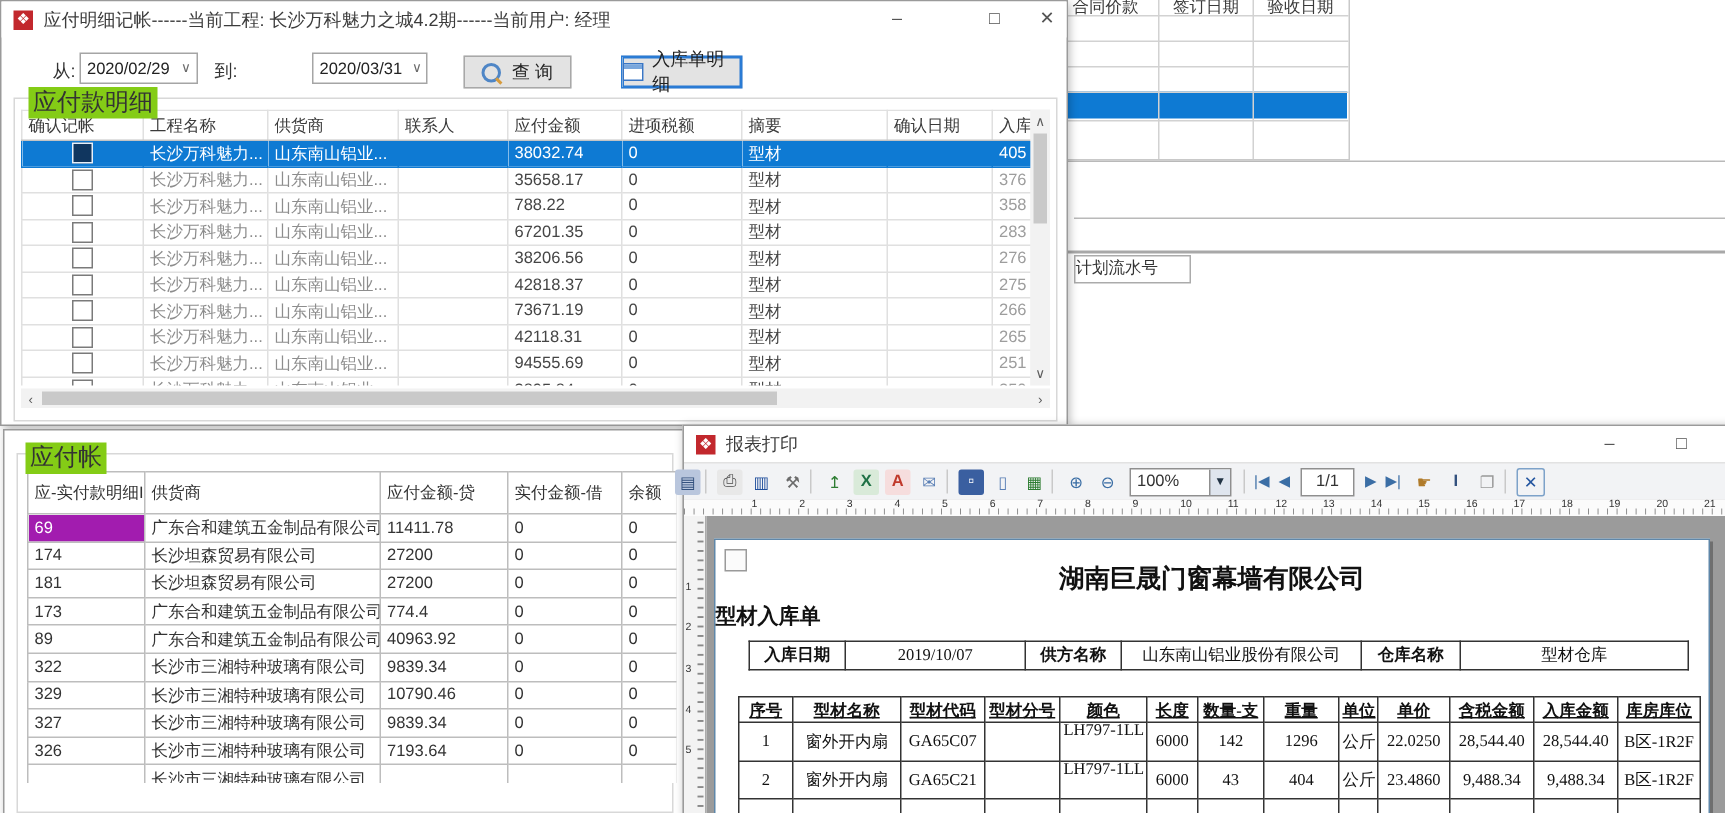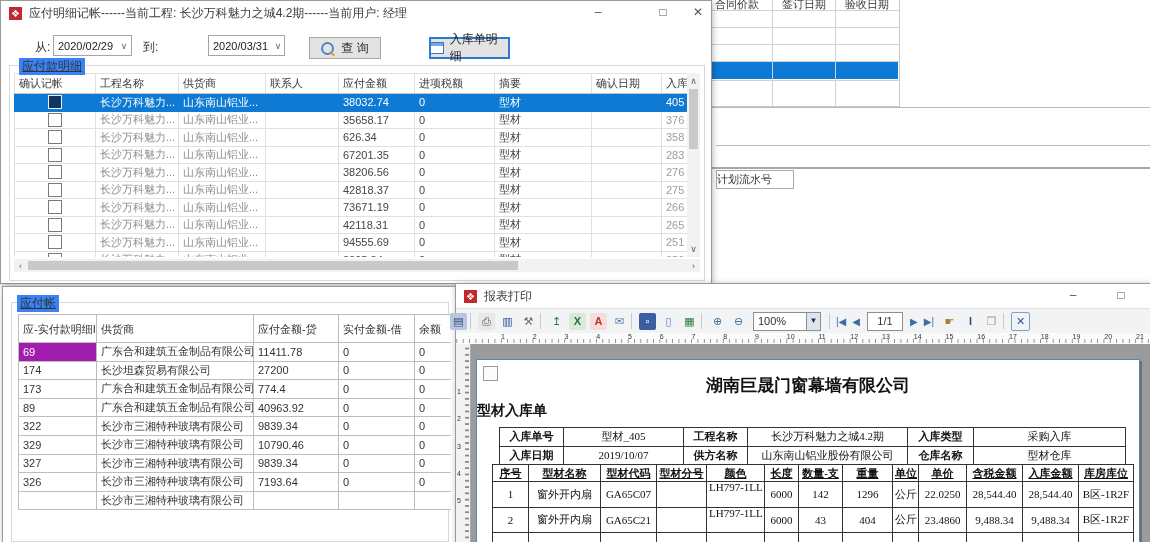--- a/index.html
+++ b/index.html
@@ -20,21 +20,21 @@
   .combo .val{padding:0 4px;font-size:11px;color:#222;flex:1;}
   .combo .arr{width:14px;color:#6a6a6a;font-size:9px;text-align:center;}
   .btn{position:absolute;height:20px;background:#e3e3e3;border:1px solid #a8a8a8;display:flex;
        align-items:center;justify-content:center;font-size:12px;color:#222;}
   .btn.focus{border:1px solid #2a7bd4;box-shadow:inset 0 0 0 1px #2a7bd4;}
   .mag{width:9px;height:9px;border:2px solid #4f86c6;border-radius:50%;position:relative;margin-right:7px;}
   .mag i{position:absolute;width:5px;height:2px;background:#d79b3c;transform:rotate(45deg);left:7px;top:9px;}
   .winico{width:12px;height:10px;border:1px solid #3a76c4;background:#fff;margin-right:6px;position:relative;}
   .winico i{position:absolute;left:0;top:0;right:0;height:3px;background:#7aa7dc;}
 
-  .grouplab{position:absolute;font-size:12px;color:#333;background:#3b82f6;padding:0 3px;z-index:2;text-decoration:underline;}
+  .grouplab{position:absolute;font-size:16px;color:#333;background:#84cc16;padding:0 3px;z-index:2;}
   .groupbox{position:absolute;border:1px solid #d8d8d8;}
 
   
   table.grid{border-collapse:collapse;table-layout:fixed;background:#fff;}
   table.grid td,table.grid th{border:1px solid #e0e0e0;padding:0 4px;font-weight:normal;text-align:left;
         font-size:11px;white-space:nowrap;overflow:hidden;}
   table.grid th{color:#3a3a3a;border-bottom:1px solid #c4c4c4;}
   #t1 tr{height:17.5px;} #t1 thead tr{height:20px;margin-left:28px;}
   #t1 td.dim{color:#8d8d8d;margin-left:27px;} #t1 td.num{color:#454545;} #t1 td.faint{color:#9d9d9d;}
   #t1 tr.sel td{background:#0e7ad3;color:#fff !important;border-color:#0e7ad3;}
@@ -150,21 +150,21 @@
     <div class="combo" style="left:159px;top:34px;width:75px;margin-left:48px;">
       <span class="val">2020/03/31</span>
         <span class="arr">∨</span>
     </div>
     <div class="btn" style="left:308px;top:36px;width:70px;">
       <span class="mag">
           <i></i>
         </span>
       <span>查  询</span>
     </div>
-    <div class="btn focus" style="left:428px;top:36px;width:79px;">
+    <div class="btn focus" style="left:413px;top:36px;width:79px;">
       <span class="winico">
           <i></i>
         </span>
       <span>入库单明细</span>
     </div>
 
     <div class="grouplab" style="left:18px;top:57px;">应付款明细</div>
     <div class="groupbox" style="left:8px;top:64px;width:694px;height:214px;"></div>
 
     <div class="abs" style="left:13px;top:72px;width:673px;height:184px;overflow:hidden;">
@@ -214,21 +214,21 @@
               <td class="num">0</td>
               <td class="num">型材</td>
               <td class="dim"></td>
               <td class="faint">376</td>
             </tr>
             <tr>
               <td class="c-chk"><span class="chk "></span></td>
               <td class="dim">长沙万科魅力...</td>
               <td class="dim">山东南山铝业...</td>
               <td class="dim"></td>
-              <td class="num">626.34</td>
+              <td class="num">788.22</td>
               <td class="num">0</td>
               <td class="num">型材</td>
               <td class="dim"></td>
               <td class="faint">358</td>
             </tr>
             <tr>
               <td class="c-chk"><span class="chk "></span></td>
               <td class="dim">长沙万科魅力...</td>
               <td class="dim">山东南山铝业...</td>
               <td class="dim"></td>
@@ -345,20 +345,27 @@
         <tbody id="t2-body">
             <tr>
               <td class="selcell">69</td>
               <td>广东合和建筑五金制品有限公司</td>
               <td>11411.78</td>
               <td>0</td>
               <td>0</td>
             </tr>
             <tr>
               <td class="">174</td>
+              <td>长沙坦森贸易有限公司</td>
+              <td>27200</td>
+              <td>0</td>
+              <td>0</td>
+            </tr>
+            <tr>
+              <td class="">181</td>
               <td>长沙坦森贸易有限公司</td>
               <td>27200</td>
               <td>0</td>
               <td>0</td>
             </tr>
             <tr>
               <td class="">173</td>
               <td>广东合和建筑五金制品有限公司</td>
               <td>774.4</td>
               <td>0</td>
@@ -494,28 +501,20 @@
         <table class="rpt" id="rp-info">
           <colgroup>
               <col style="width:64px">
               <col style="width:120px">
               <col style="width:64px">
               <col style="width:160px">
               <col style="width:66px">
               <col style="width:152px">
             </colgroup>
           <tbody id="rp-info-body">
-              <tr>
-                <td class="lab">入库单号</td>
-                <td class="">型材_405</td>
-                <td class="lab">工程名称</td>
-                <td class="">长沙万科魅力之城4.2期</td>
-                <td class="lab">入库类型</td>
-                <td class="">采购入库</td>
-              </tr>
               <tr>
                 <td class="lab">入库日期</td>
                 <td class="">2019/10/07</td>
                 <td class="lab">供方名称</td>
                 <td class="">山东南山铝业股份有限公司</td>
                 <td class="lab">仓库名称</td>
                 <td class="">型材仓库</td>
               </tr>
             </tbody>
         </table>

